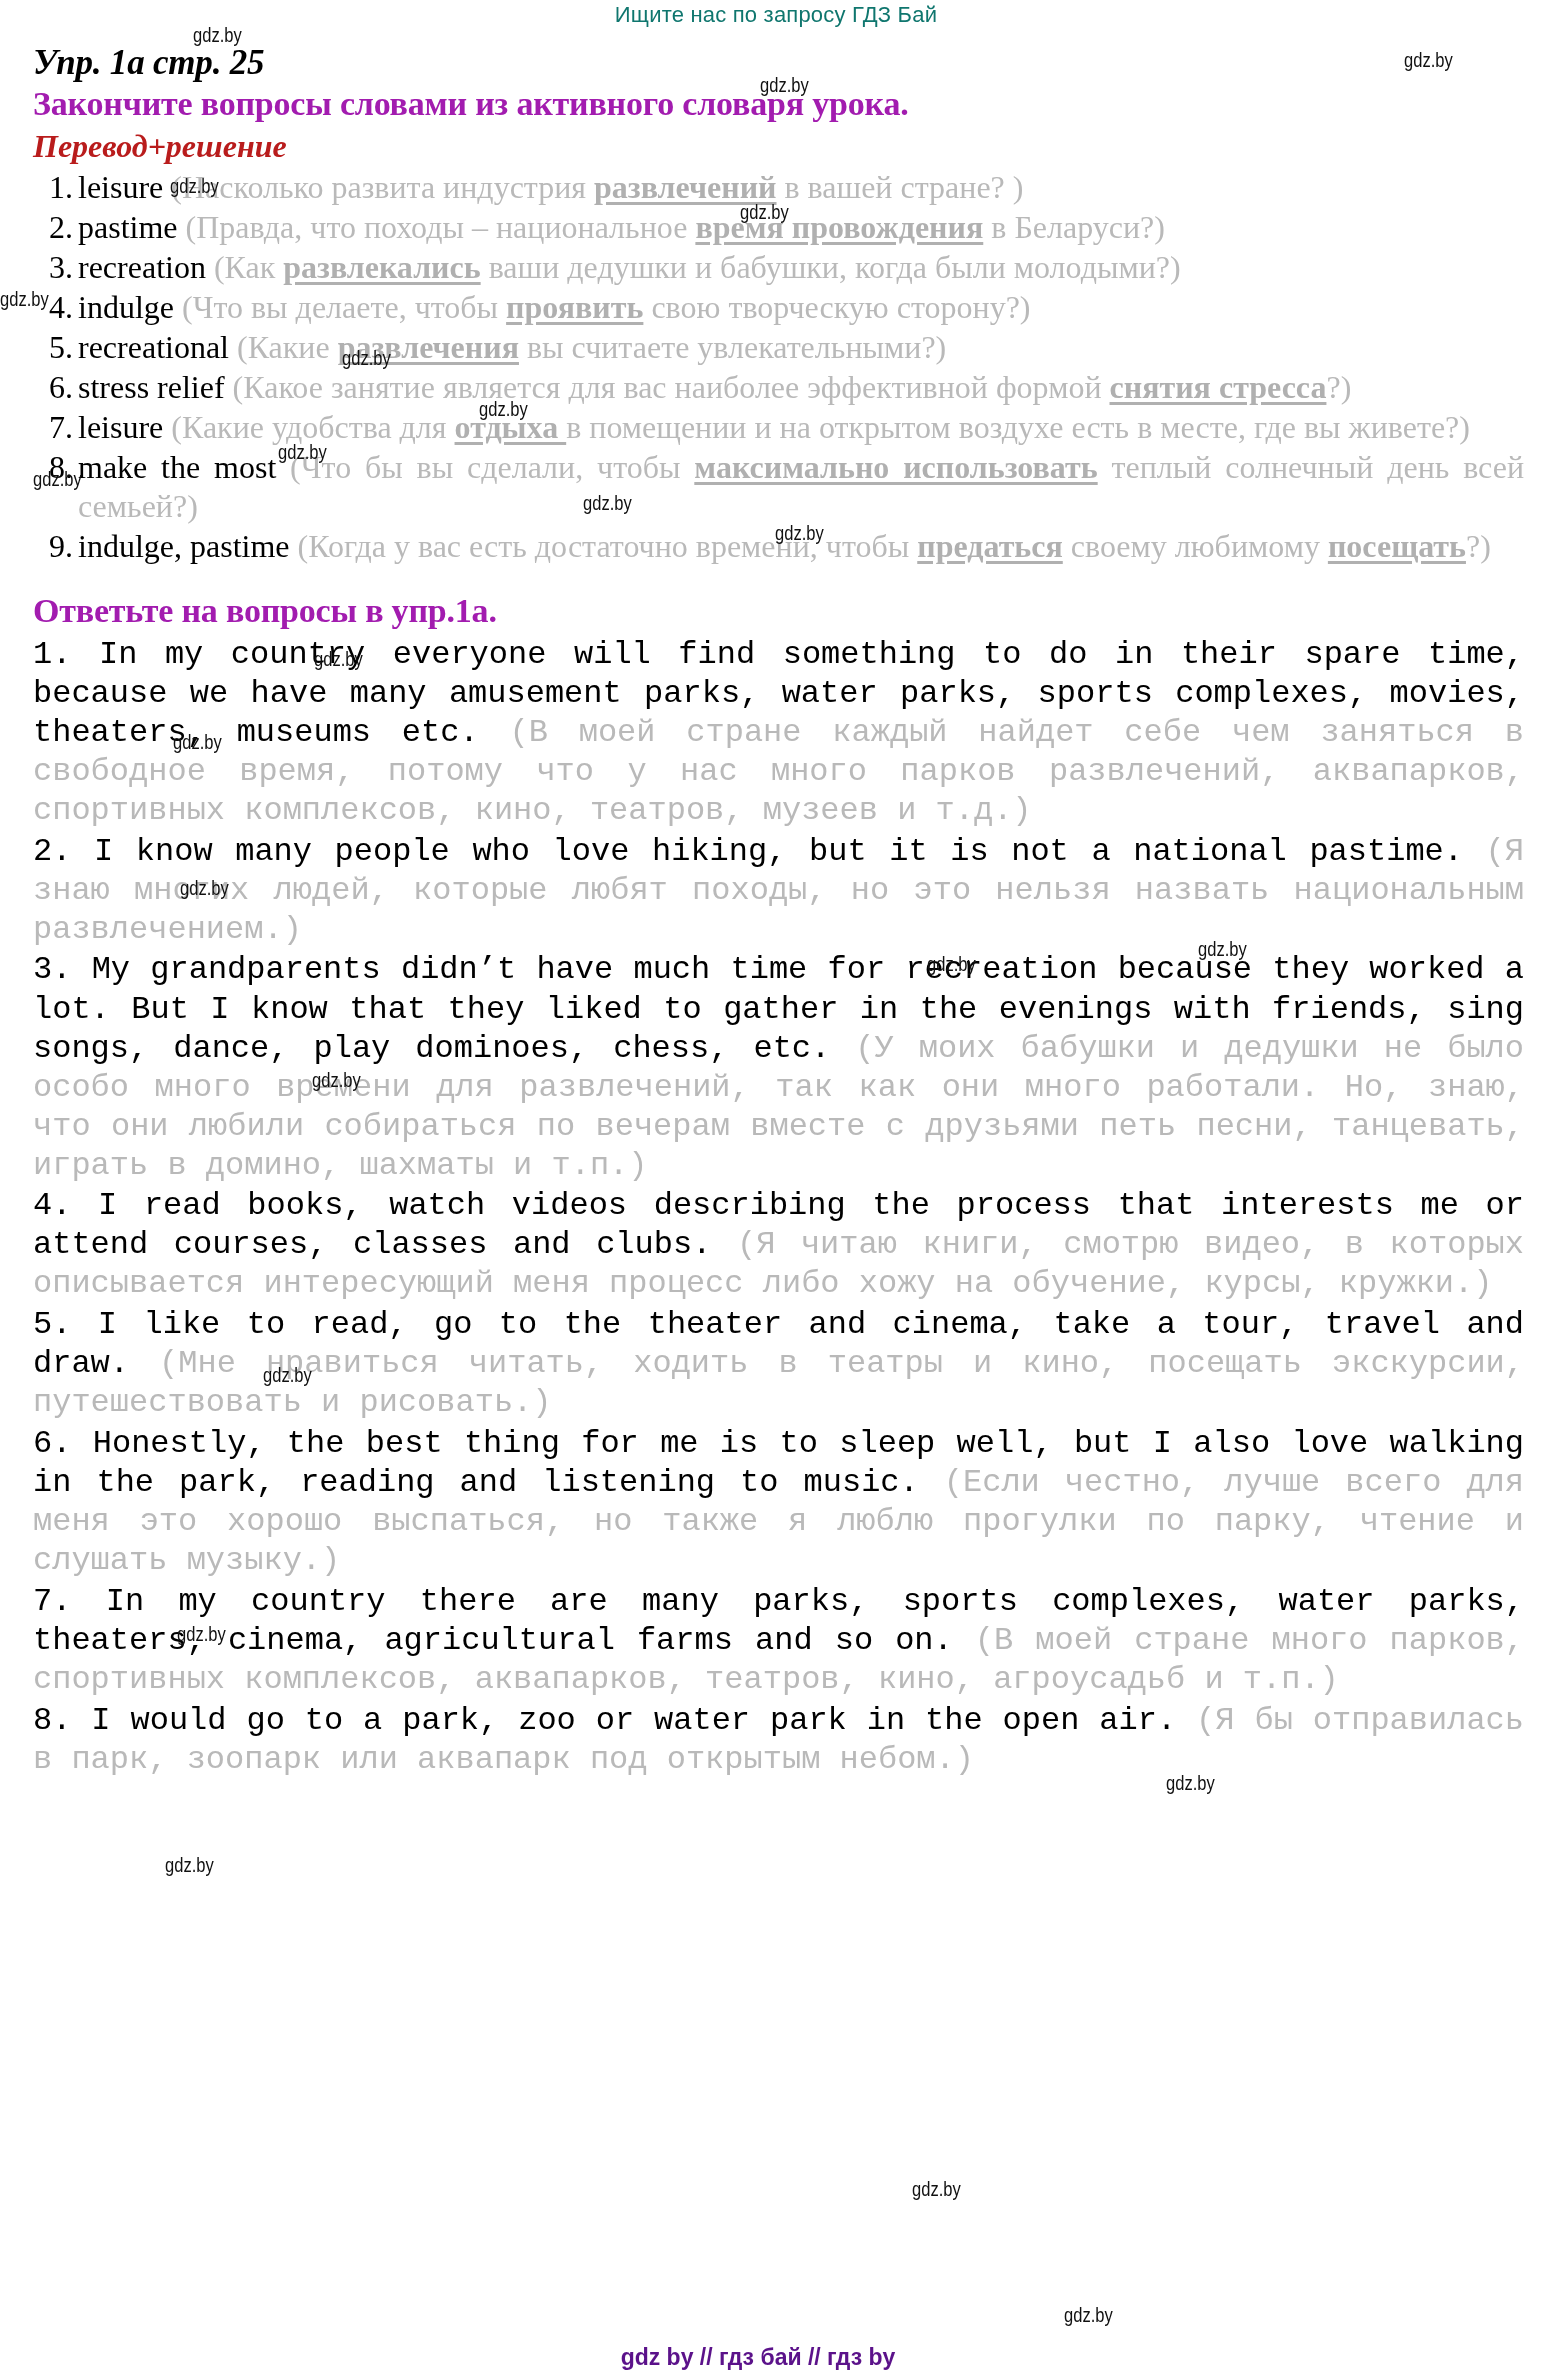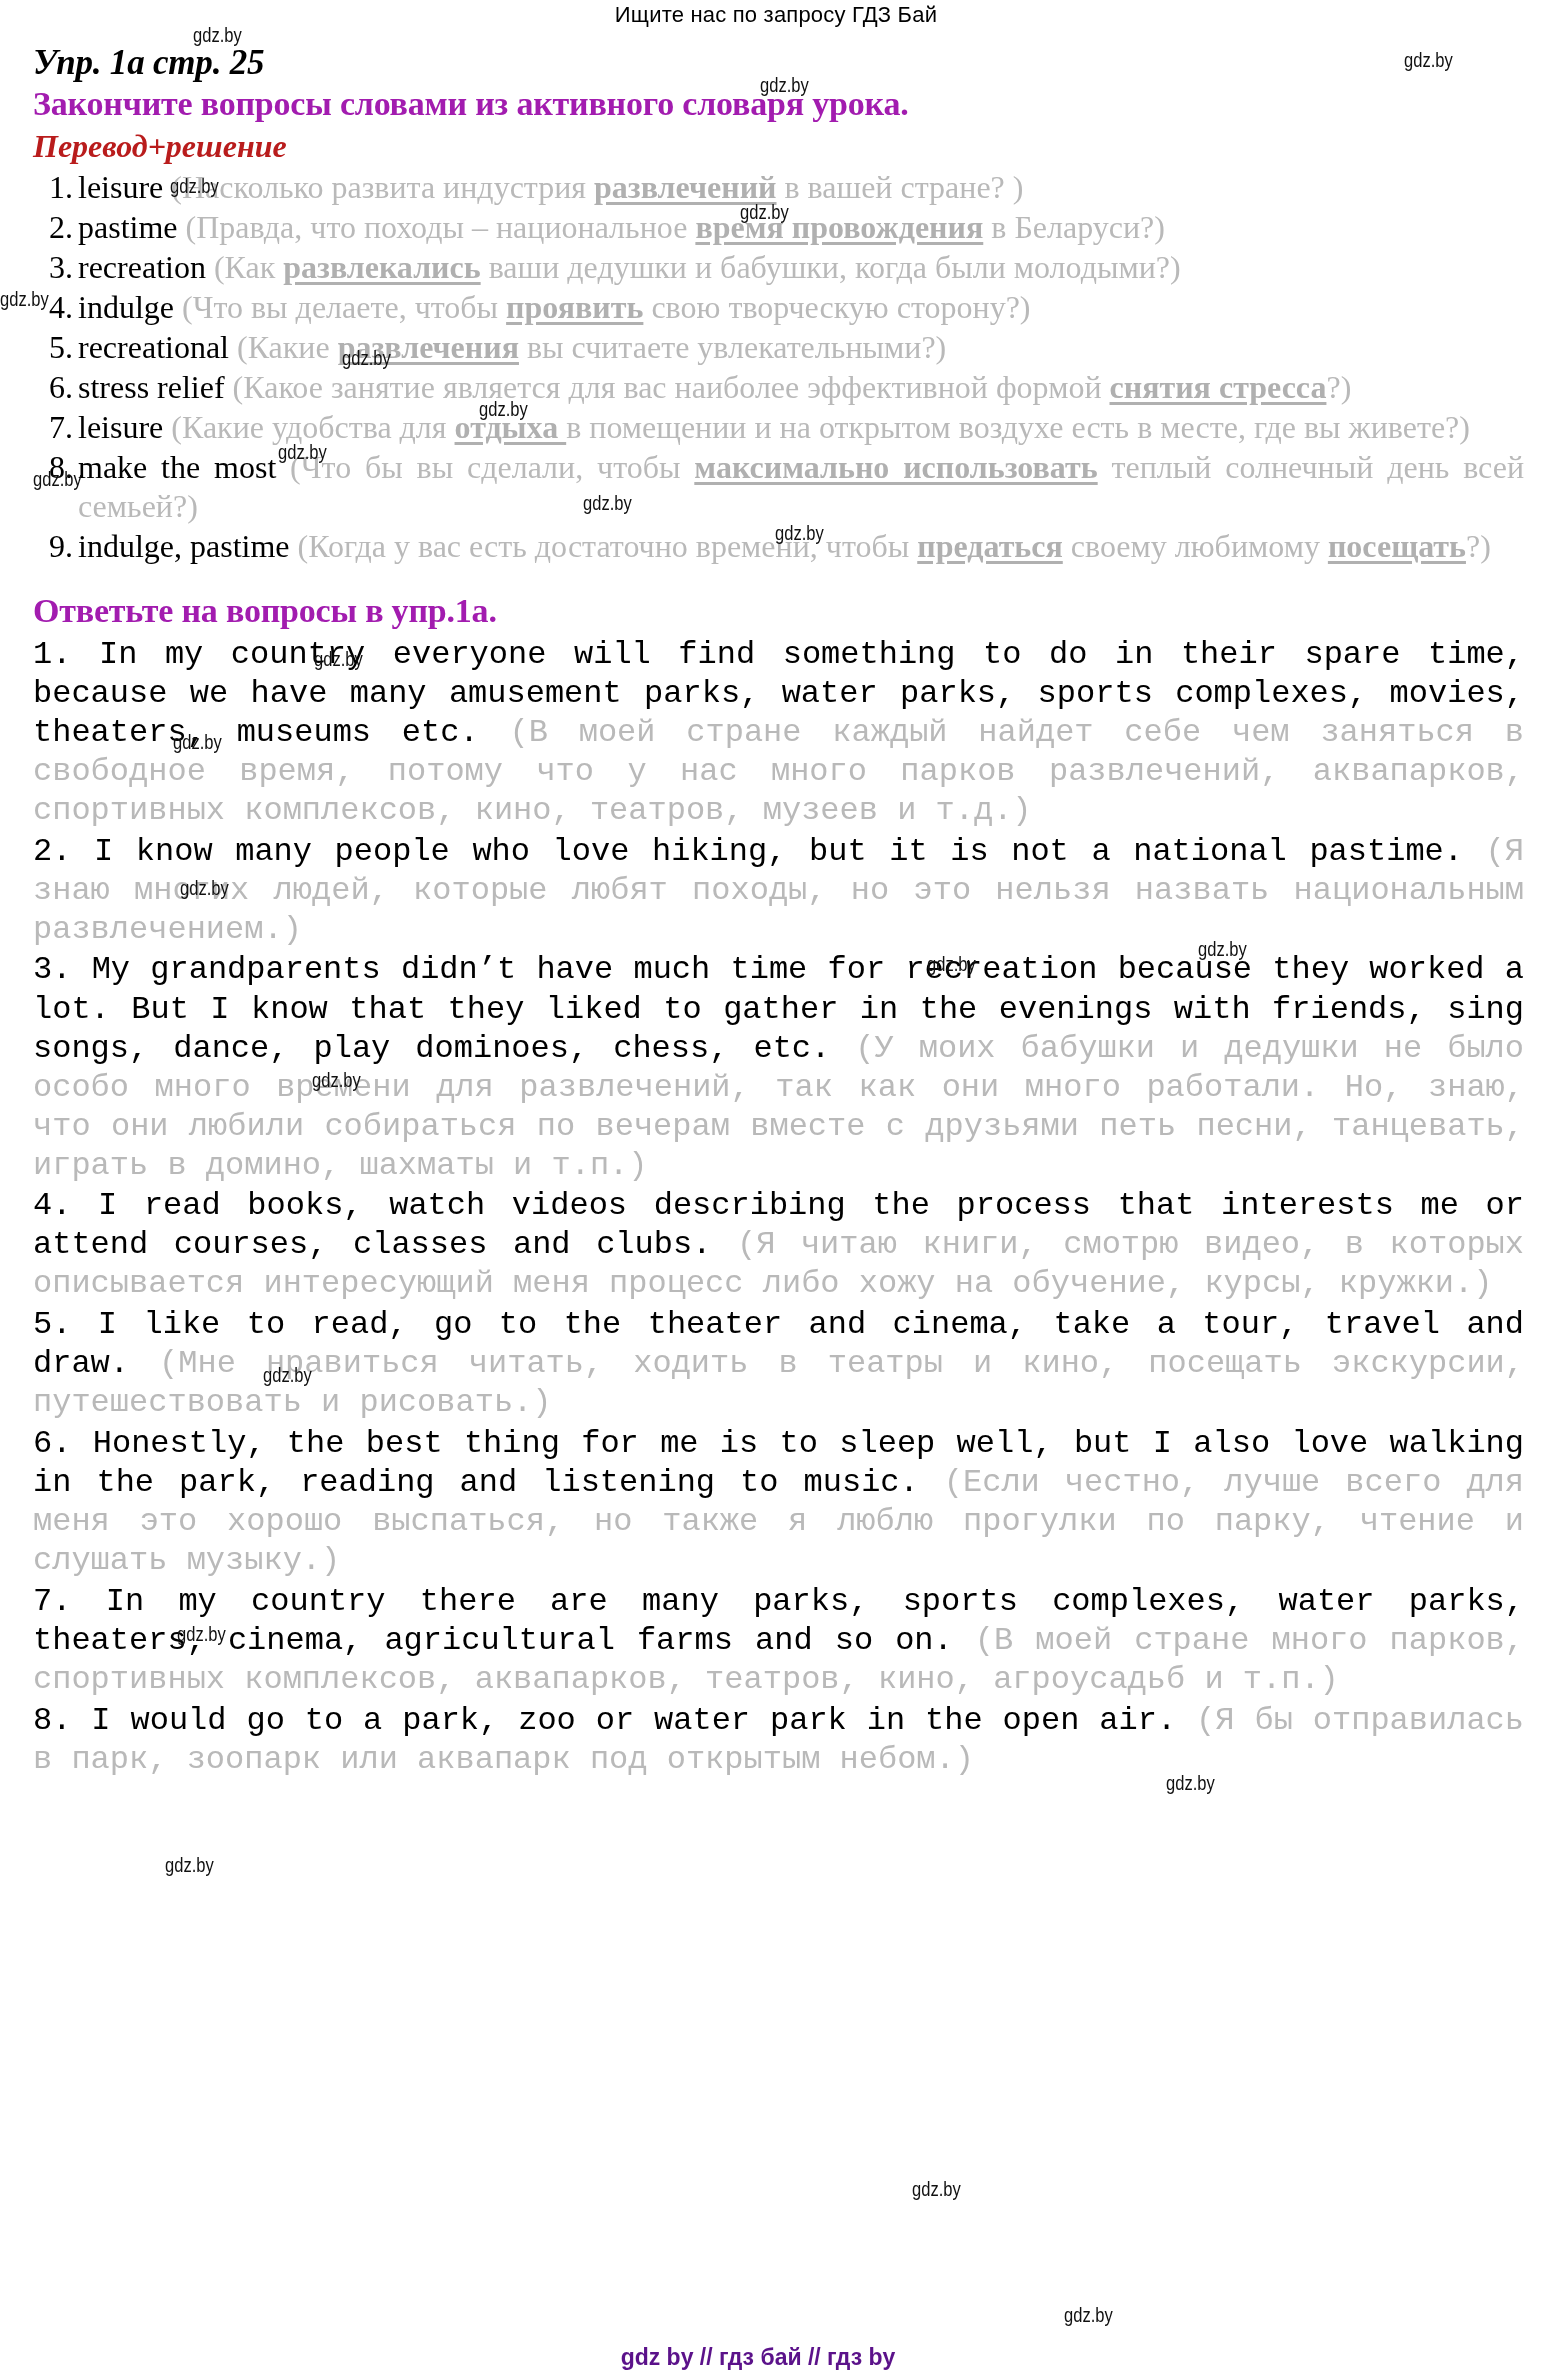--- a/index.html
+++ b/index.html
@@ -17,21 +17,21 @@
 
   
   .promo {
     position: absolute;
     top: 1.7px;
     left: 0;
     width: 1552px;
     text-align: center;
     font-family: "Liberation Sans", sans-serif;
     font-size: 22px;
-    color: #000000;
+    color: #0f766e;
     letter-spacing: 0.2px;
     white-space: nowrap;
   }
 
   
   .page {
     position: absolute;
     top: 0;
     left: 0;
     width: 1552px;

